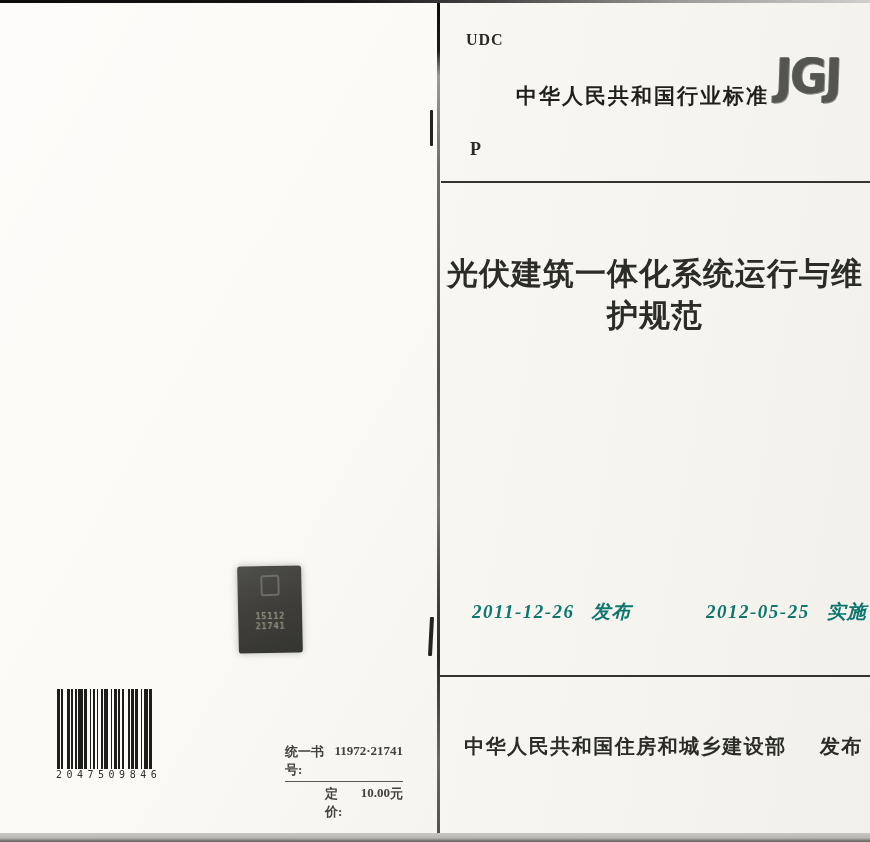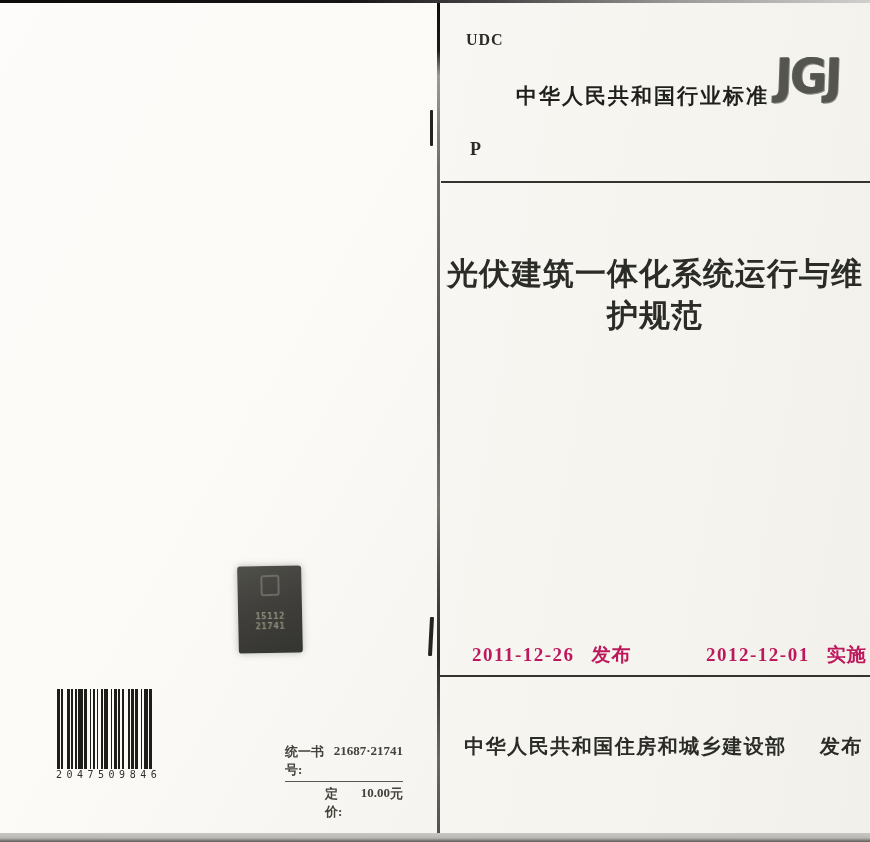--- a/index.html
+++ b/index.html
@@ -37,21 +37,21 @@
     transform:skewX(-2deg) scaleY(1.08);
     text-shadow:1px 1px 0 #8d8d87,-1px 0 0 #6c6c66;}
   .std-nos{position:absolute;left:598px;top:122px;width:250px;text-align:right;color:#23231f;}
   .std-no{font-size:17px;font-weight:bold;letter-spacing:0.5px;}
   .record-no{font-size:15px;font-weight:bold;margin-top:4px;letter-spacing:0.5px;}
   .rule-1{position:absolute;left:441px;top:181px;width:429px;height:2px;background:#34342f;}
   .title-zh{position:absolute;left:440px;top:253px;width:430px;text-align:center;
     font-size:31px;font-weight:600;color:#2b2b27;letter-spacing:1px;}
   .title-en{position:absolute;left:440px;top:309px;width:430px;text-align:center;
     font-size:16.5px;color:#3c3c38;line-height:27px;}
-  .date-row-item{position:absolute;top:642px;white-space:nowrap;color:#be185d;}
+  .date-row-item{position:absolute;top:599px;white-space:nowrap;color:#0f766e;font-style:italic;}
   #date-issue{left:472px;}
   #date-impl{left:706px;}
   .date-val{font-size:19px;font-weight:bold;letter-spacing:1.5px;}
   .date-label{font-family:"Liberation Sans","DejaVu Sans",sans-serif;
     font-weight:bold;font-size:19px;margin-left:13px;letter-spacing:1px;}
   .rule-2{position:absolute;left:439px;top:675px;width:431px;height:2px;background:#34342f;}
   .publisher-row{position:absolute;left:440px;top:733px;width:491px;box-sizing:border-box;
     padding-right:44px;text-align:center;white-space:nowrap;
     font-family:"Liberation Sans","DejaVu Sans",sans-serif;font-weight:bold;
     font-size:20px;color:#2b2b27;letter-spacing:1.5px;}
@@ -131,21 +131,21 @@
         <div class="bar" style="flex: 0 0 1.43px; background: transparent;"></div>
         <div class="bar" style="flex: 0 0 4.28px; background: rgb(29, 29, 26);"></div>
         <div class="bar" style="flex: 0 0 1.43px; background: transparent;"></div>
         <div class="bar" style="flex: 0 0 2.85px; background: rgb(29, 29, 26);"></div>
         <div class="bar" style="flex: 0 0 1.43px; background: transparent;"></div>
       </div>
     <div class="barcode-digits">2047509846</div>
     <div class="bookno">
       <div class="bookno-line1">
         <span>统一书号:</span>
-        <span>21687·21741</span>
+        <span>11972·21741</span>
       </div>
       <div class="bookno-line2">
         <span>定　价:</span>
         <span>10.00</span>
         <span>元</span>
       </div>
     </div>
   </div>
 
   <div class="spine"></div>
@@ -162,21 +162,21 @@
 
   <div class="rule-1"></div>
 
   <div class="title-zh">光伏建筑一体化系统运行与维护规范</div>
 
   <div class="date-row-item" id="date-issue">
     <span class="date-val">2011-12-26</span>
     <span class="date-label">发布</span>
   </div>
   <div class="date-row-item" id="date-impl">
-    <span class="date-val">2012-12-01</span>
+    <span class="date-val">2012-05-25</span>
     <span class="date-label">实施</span>
   </div>
 
   <div class="rule-2"></div>
 
   <div class="publisher-row">
     <span>中华人民共和国住房和城乡建设部</span>
     <span class="publisher-action">发布</span>
   </div>
 

